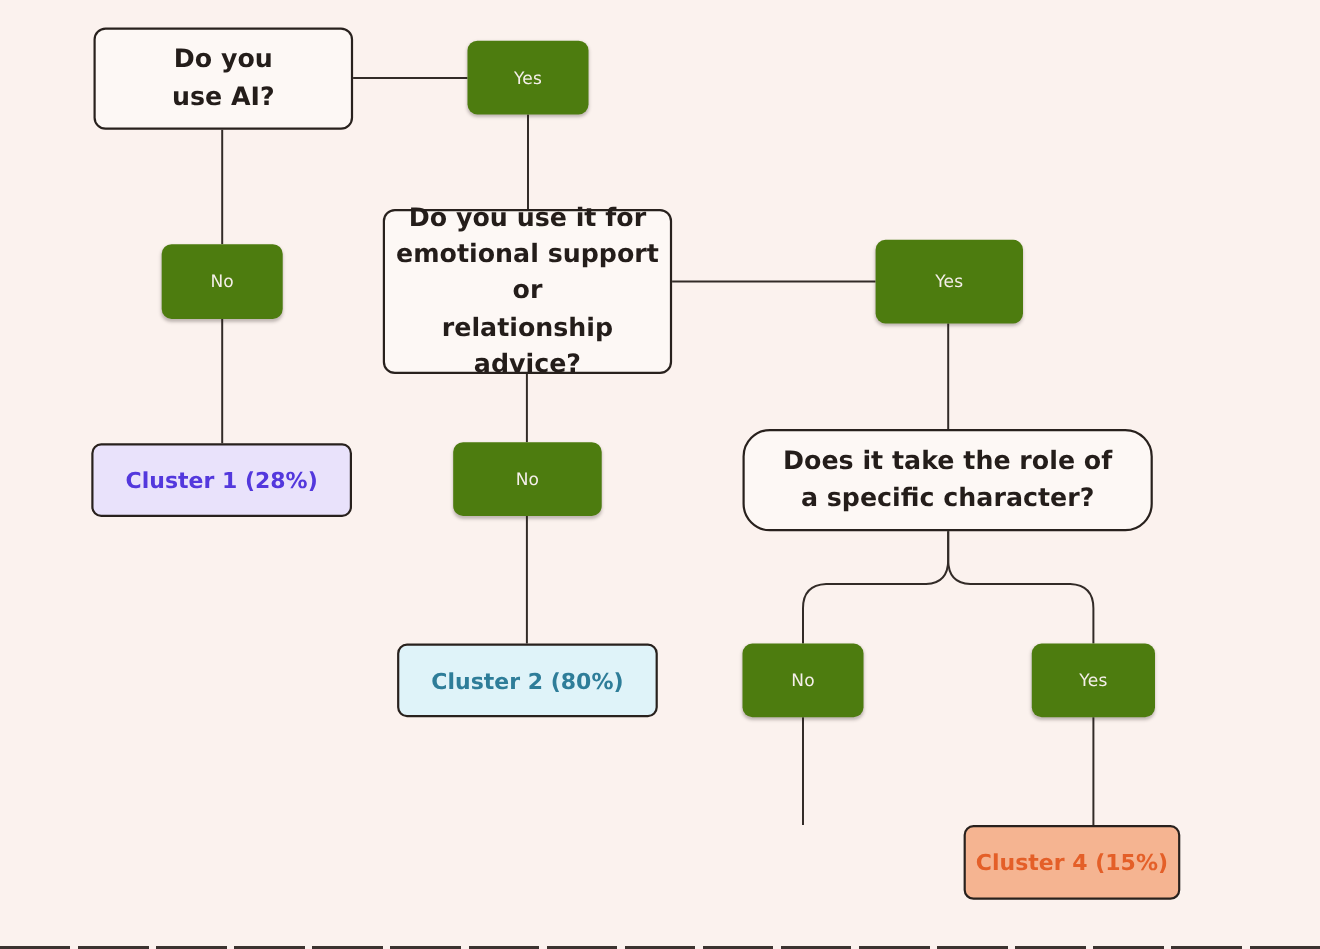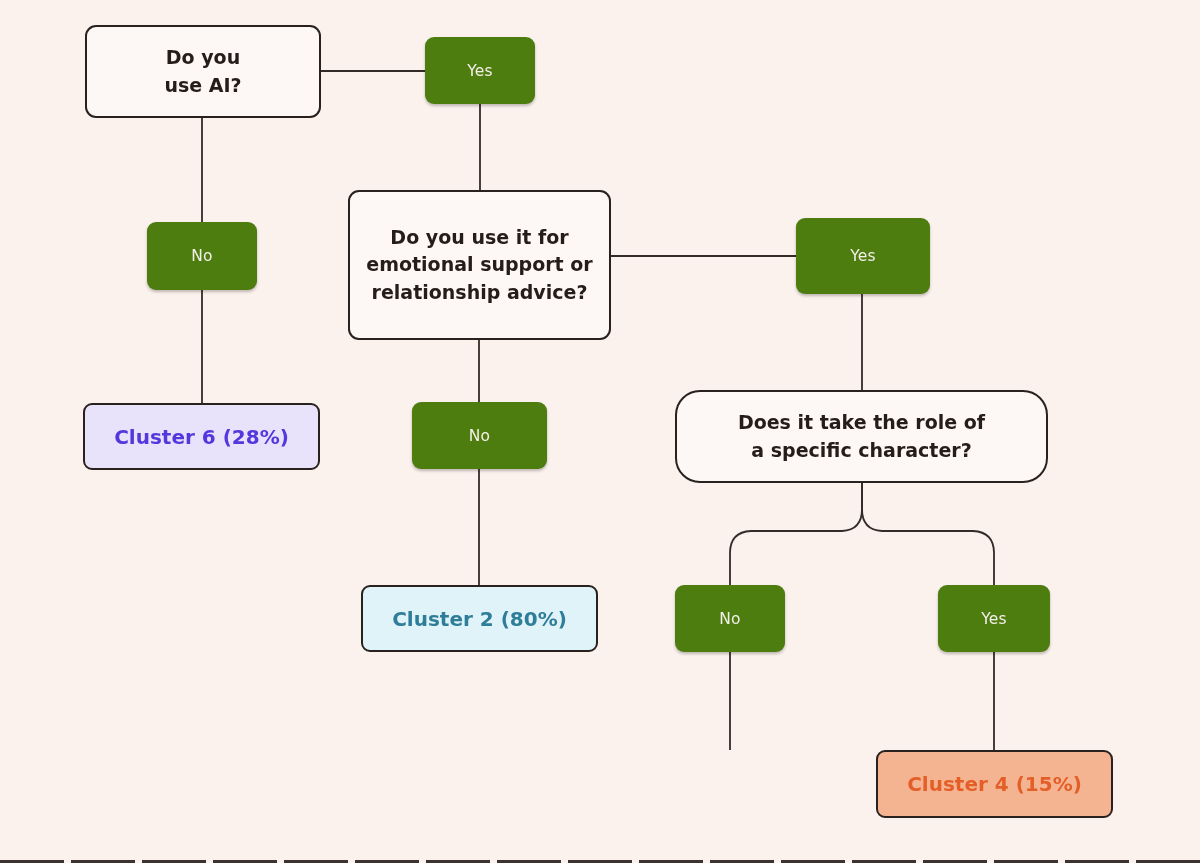--- a/index.html
+++ b/index.html
@@ -14,21 +14,21 @@
     display:flex; align-items:center; justify-content:center;
     text-align:center;
     box-sizing:border-box;
   }
   .question {
     background:#FDF8F5;
     border:2px solid #28211D;
     border-radius:11px;
     color:#241D1A;
     font-weight:bold;
-    font-size:19px;
+    font-size:23px;
     line-height:1.45;
   }
   .decision {
     background:#4d7c0f;
     border-radius:9px;
     color:#F5EFEA;
     font-size:15.5px;
     letter-spacing:.2px;
     box-shadow:0 2px 3px rgba(40,30,25,.28);
   }
@@ -106,26 +106,26 @@
 
   <div class="node decision" style="left:675px; top:585px; width:110px; height:67px;">
     <span>No</span>
   </div>
 
   <div class="node decision" style="left:938px; top:585px; width:112px; height:67px;">
     <span>Yes</span>
   </div>
 
   <div class="node cluster" style="left: 83px; top: 403px; width: 237px; height: 67px; background-color: rgb(233, 226, 251); color: rgb(83, 56, 221);">
-    <span>Cluster 6 (28%)</span>
+    <span>Cluster 1 (28%)</span>
   </div>
 
   <div class="node cluster" style="left: 361px; top: 585px; width: 237px; height: 67px; background-color: rgb(223, 243, 249); color: rgb(46, 125, 153);">
     <span>Cluster 2 (80%)</span>
   </div>
 
 
-  <div class="node cluster" style="left: 876px; top: 750px; width: 237px; height: 68px; background-color: rgb(245, 180, 145); color: rgb(228, 95, 40);">
+  <div class="node cluster" style="left: 876px; top: 750px; width: 197px; height: 68px; background-color: rgb(245, 180, 145); color: rgb(228, 95, 40);">
     <span>Cluster 4 (15%)</span>
   </div>
 
   <div class="bottom-crop"></div>
 </div>
 
 </body></html>

